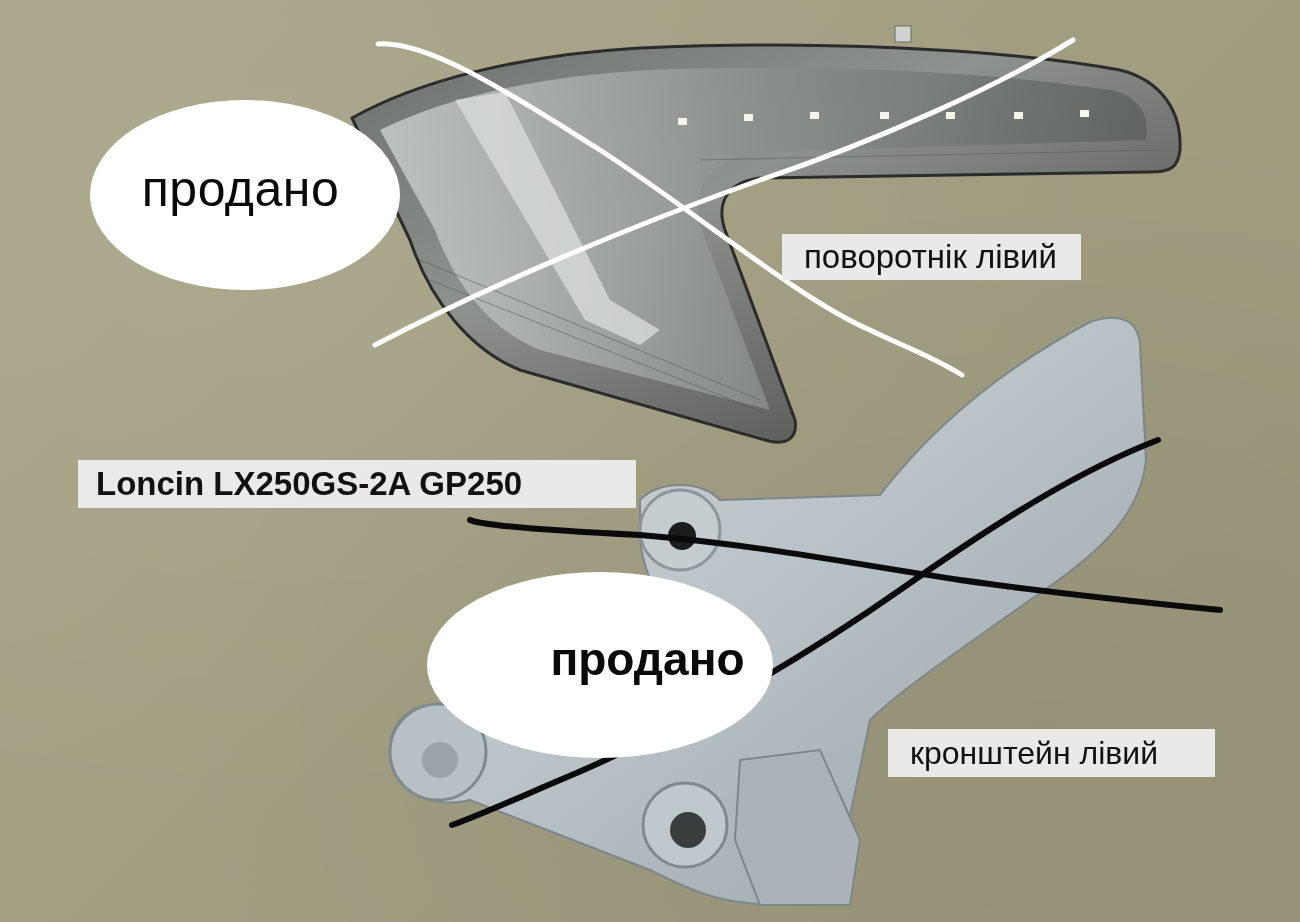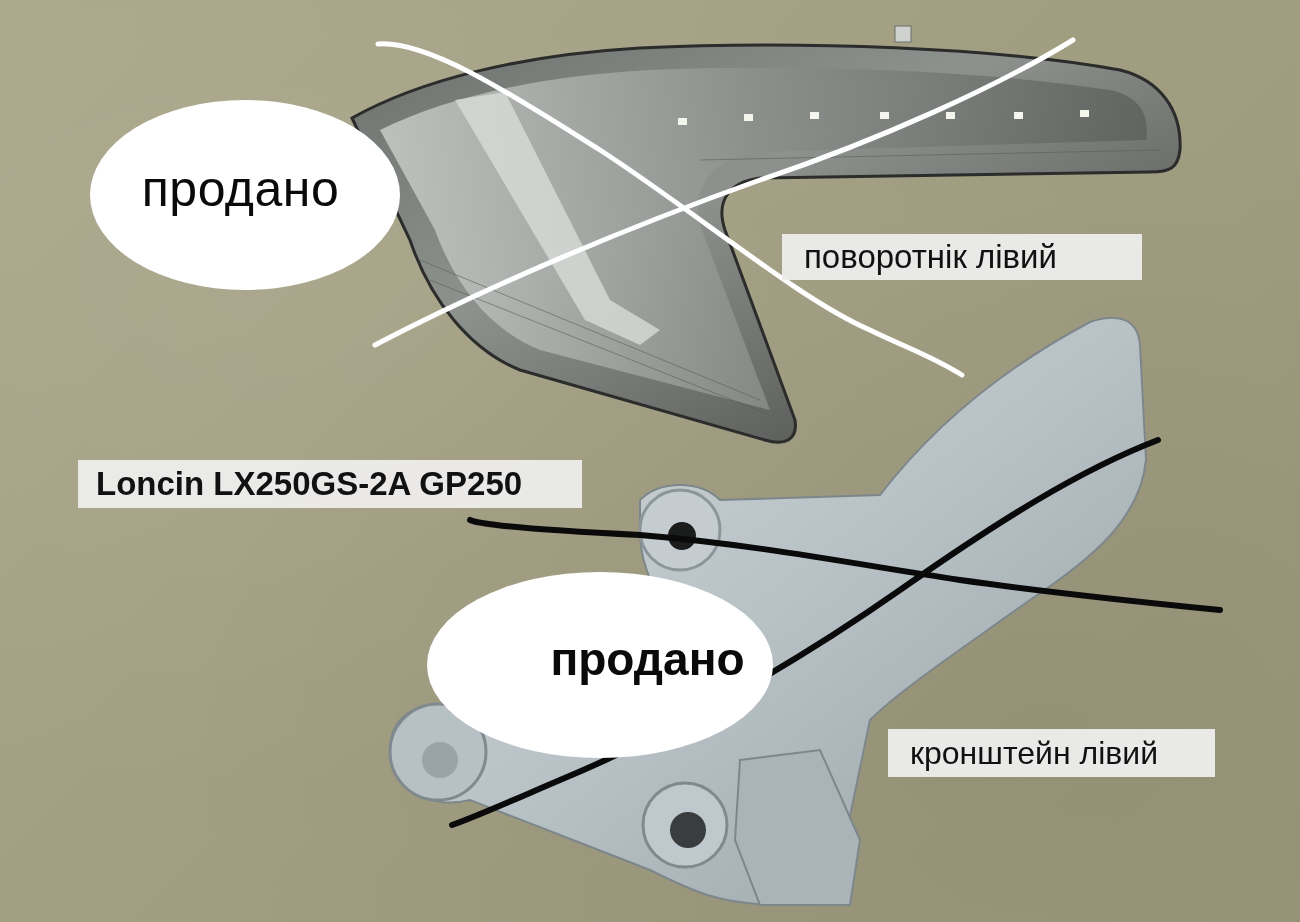--- a/index.html
+++ b/index.html
@@ -20,22 +20,22 @@
   }
   .oval span { display: block; margin-left: 15px; }
   .oval-1 { left: 90px; top: 100px; width: 310px; height: 190px; }
   .oval-1 span { font-size: 50px; font-weight: 400; letter-spacing: 0.5px; transform: translate(-12px, -6px); }
   .oval-2 { left: 427px; top: 572px; width: 346px; height: 186px; }
   .oval-2 span { font-size: 46px; font-weight: 700; transform: translate(40px, -6px); }
   .label {
     position: absolute; background: rgba(236,236,236,0.96); color: #111;
     display: flex; align-items: center; white-space: nowrap;
   }
-  .label-turn { left: 782px; top: 234px; width: 360px; height: 46px; font-size: 33px; padding-left: 22px; box-sizing: border-box; }
-  .label-model { left: 78px; top: 460px; width: 504px; height: 48px; font-size: 33px; font-weight: 700; padding-left: 18px; box-sizing: border-box; }
+  .label-turn { left: 782px; top: 234px; width: 299px; height: 46px; font-size: 33px; padding-left: 22px; box-sizing: border-box; }
+  .label-model { left: 78px; top: 460px; width: 558px; height: 48px; font-size: 33px; font-weight: 700; padding-left: 18px; box-sizing: border-box; }
   .label-bracket { left: 888px; top: 729px; width: 327px; height: 48px; font-size: 32px; padding-left: 22px; box-sizing: border-box; }
   .strokes { position: absolute; left: 0; top: 0; pointer-events: none; }
 </style>
 </head>
 <body>
 
 <div class="stage">
 
   <svg class="photo-layer" width="1300" height="922" viewBox="0 0 1300 922">
     <defs>

